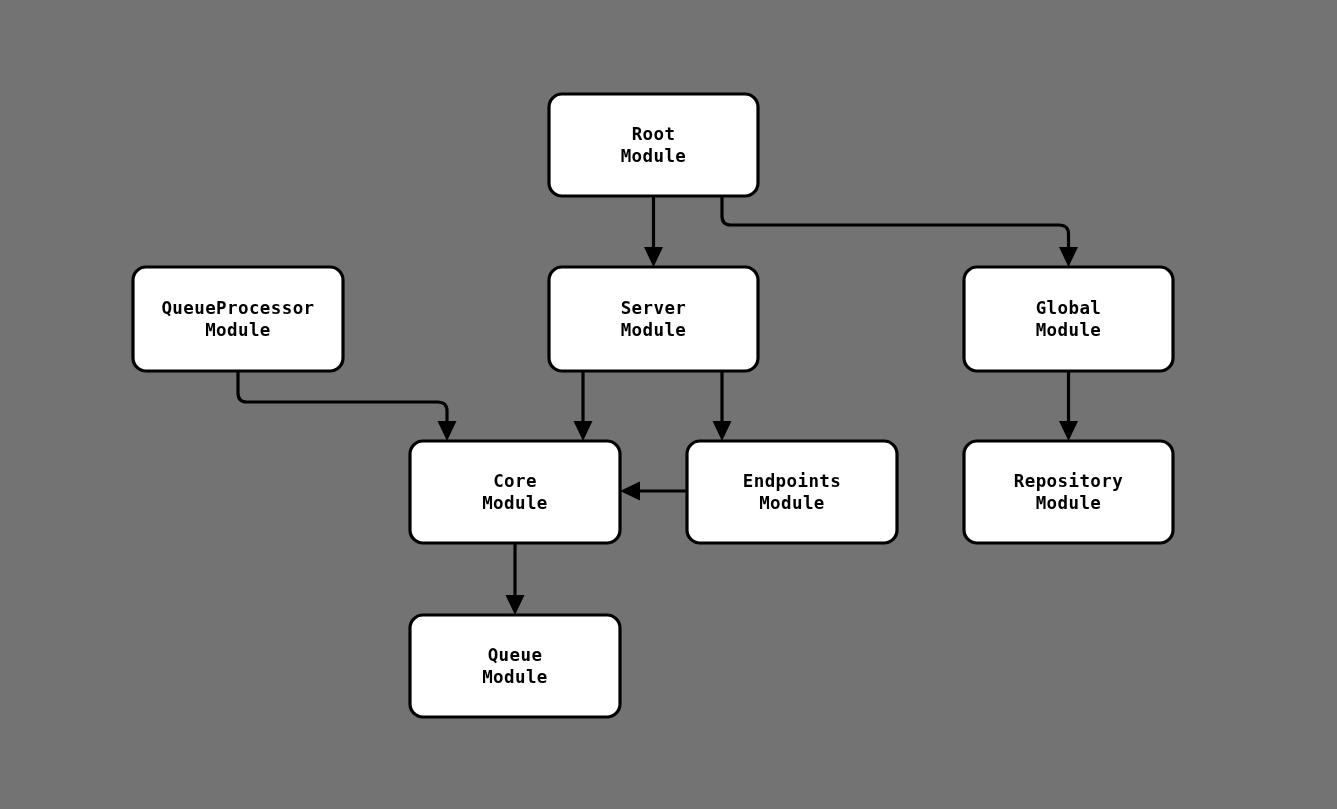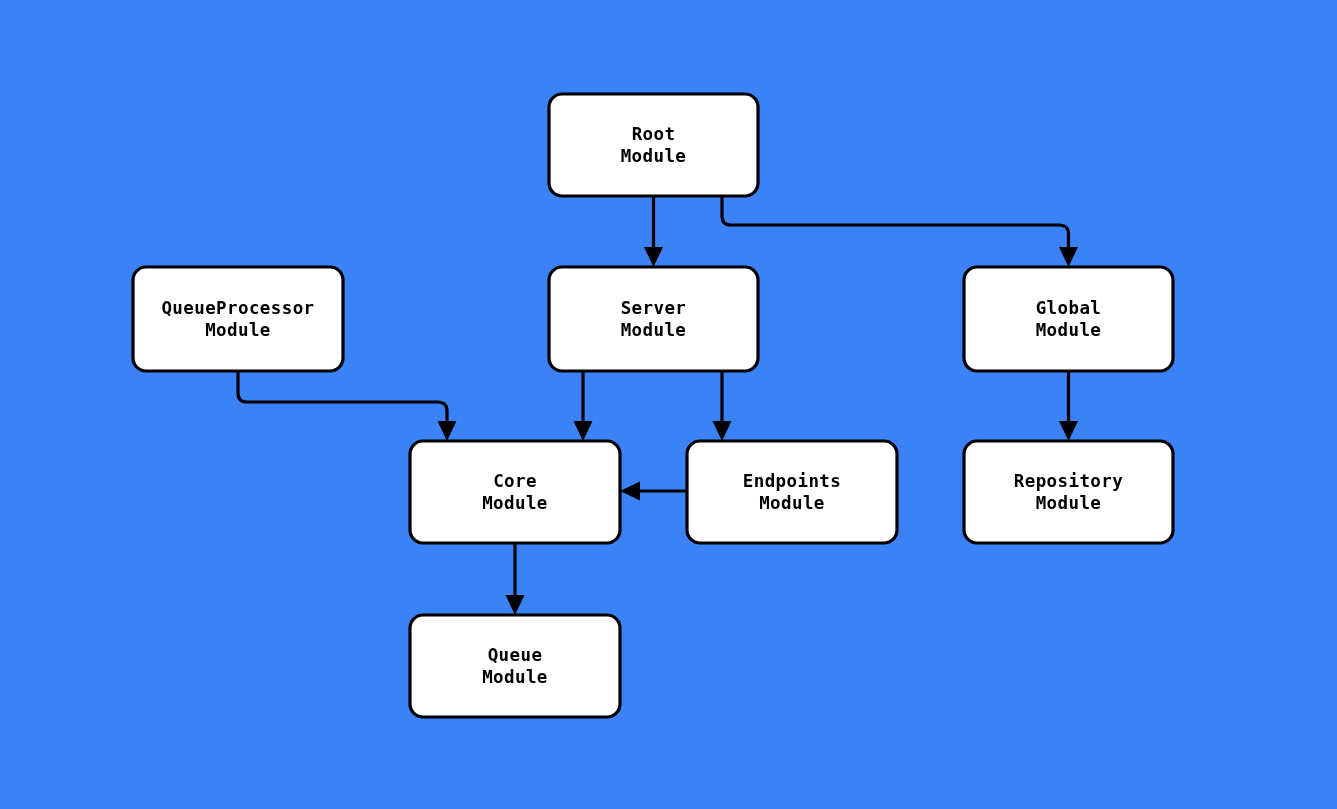--- a/index.html
+++ b/index.html
@@ -11,21 +11,21 @@
   body {
     width: 1337px;
     height: 809px;
     overflow: hidden;
     font-family: "DejaVu Sans Mono", monospace;
   }
   #diagram-root {
     position: relative;
     width: 1337px;
     height: 809px;
-    background: #3b82f6;
+    background: #737373;
   }
   svg#diagram-svg {
     display: block;
     width: 1337px;
     height: 809px;
   }
   .node-box {
     fill: #ffffff;
     stroke: #000000;
     stroke-width: 3.2;

